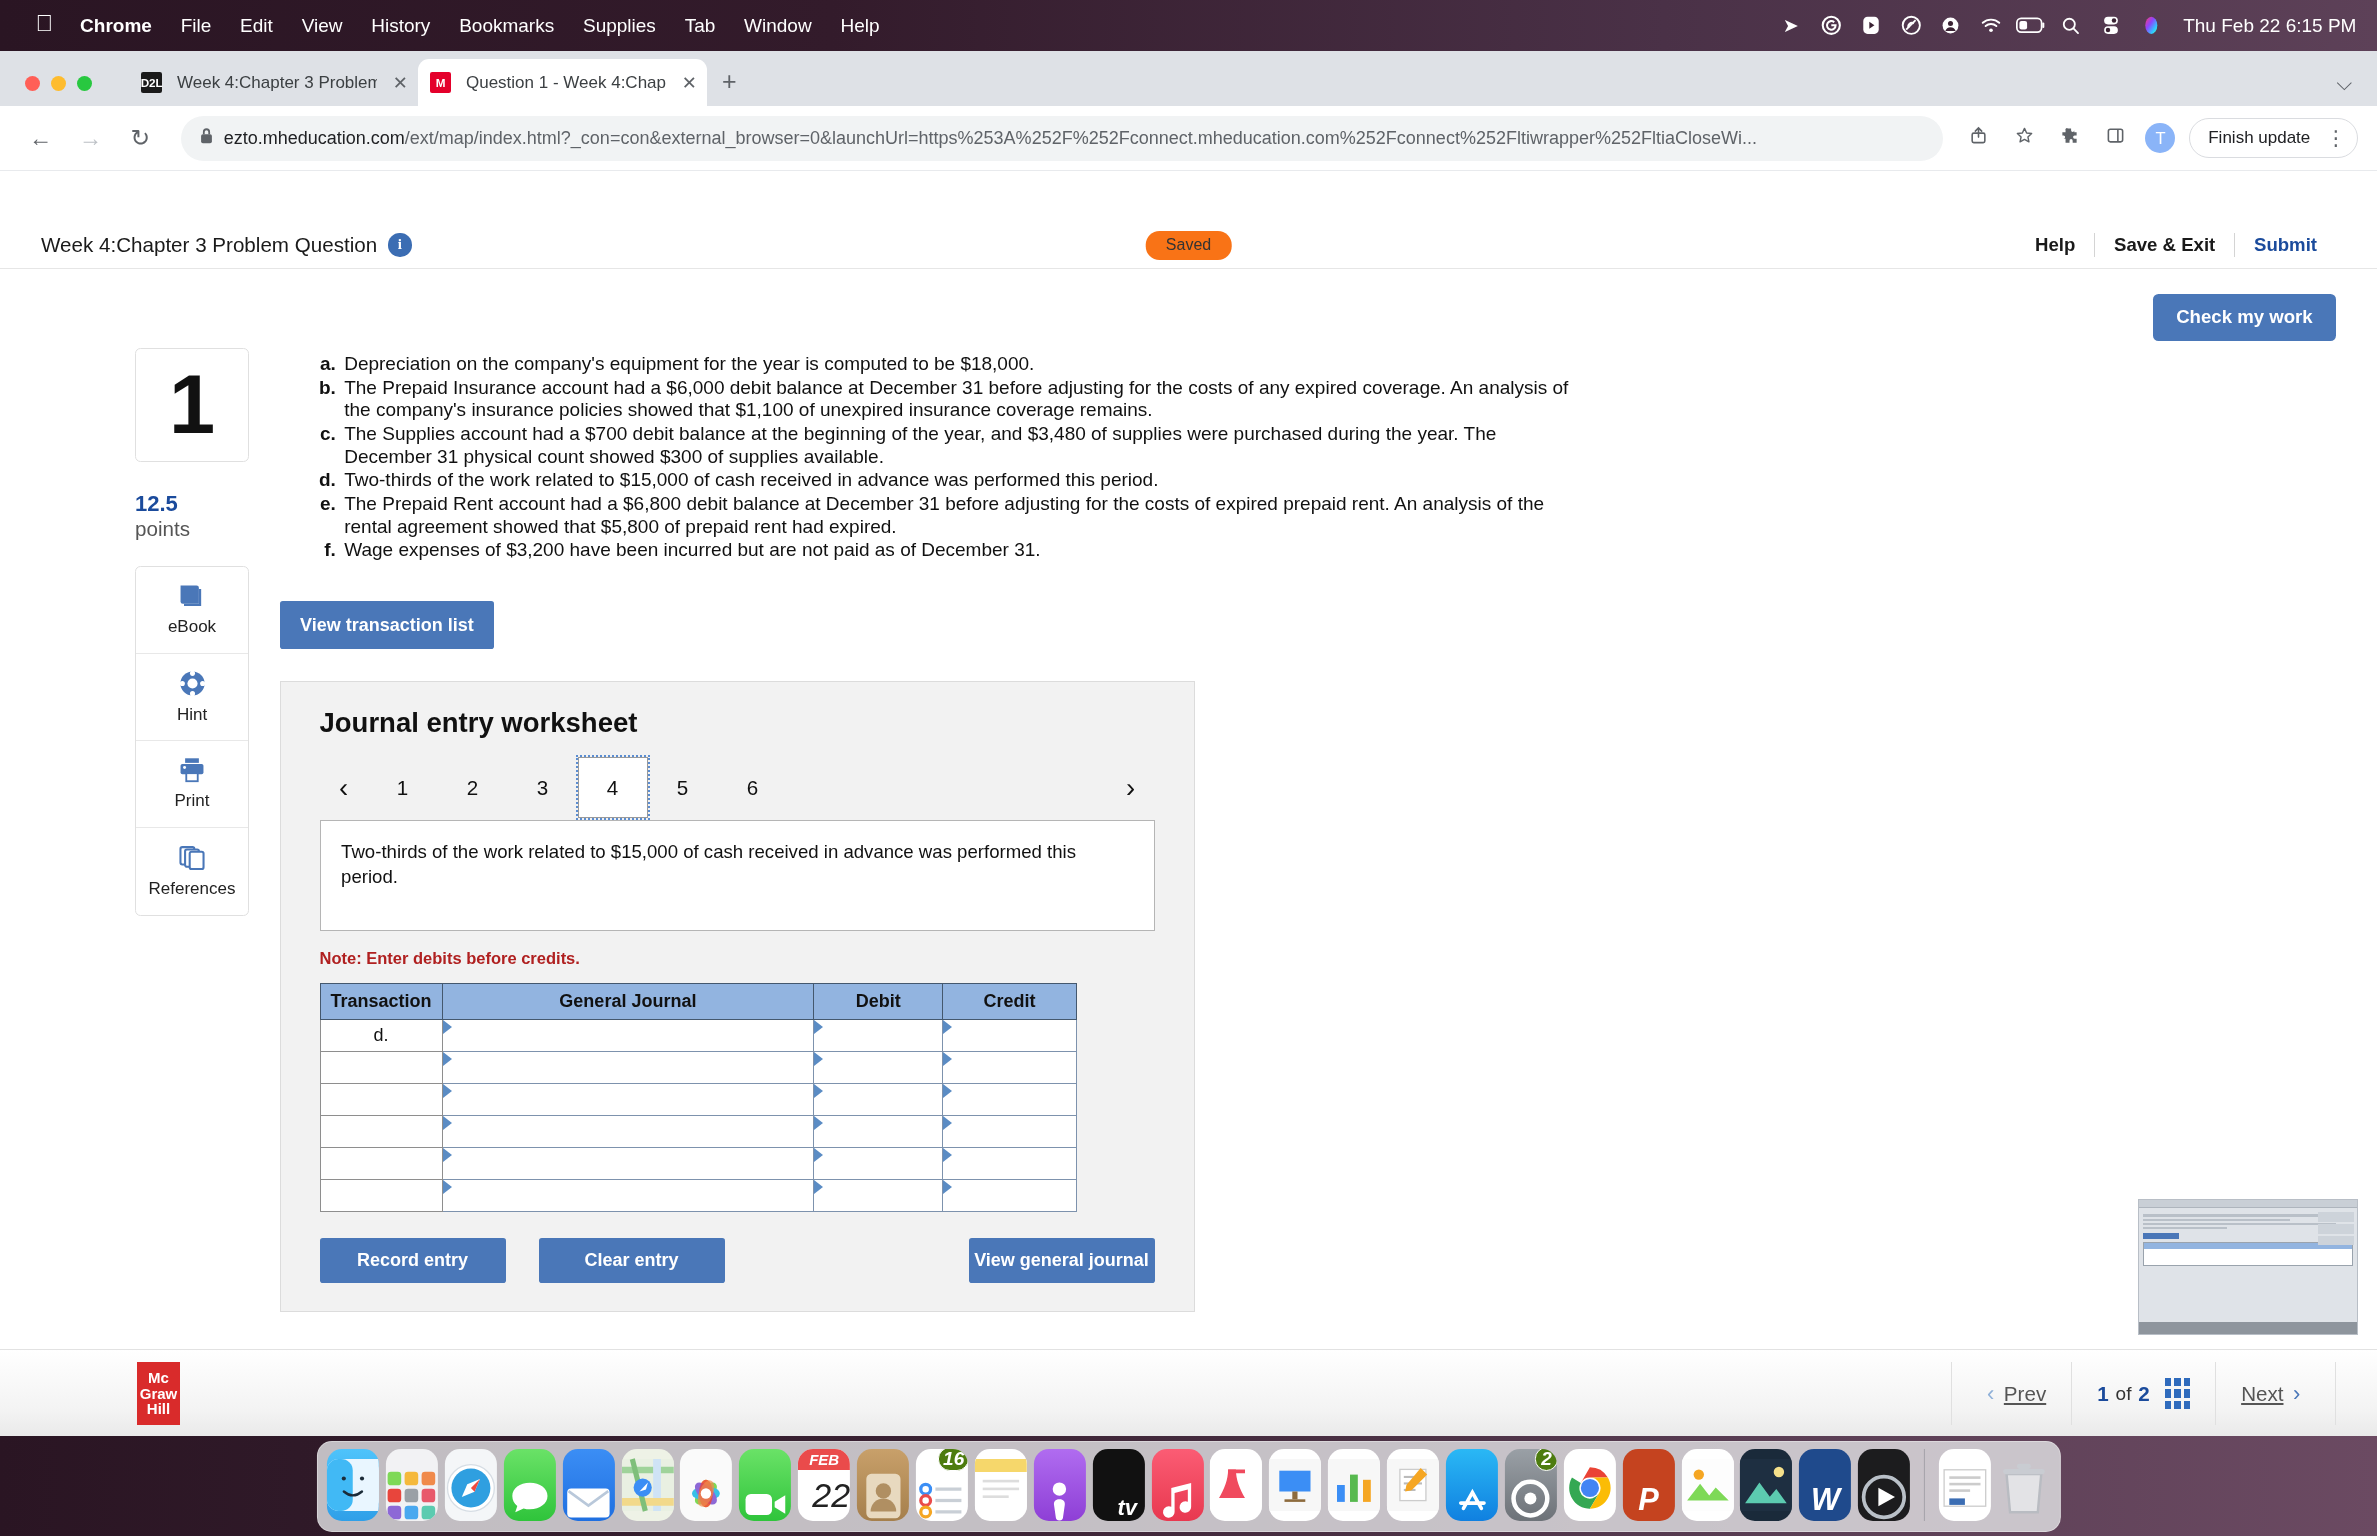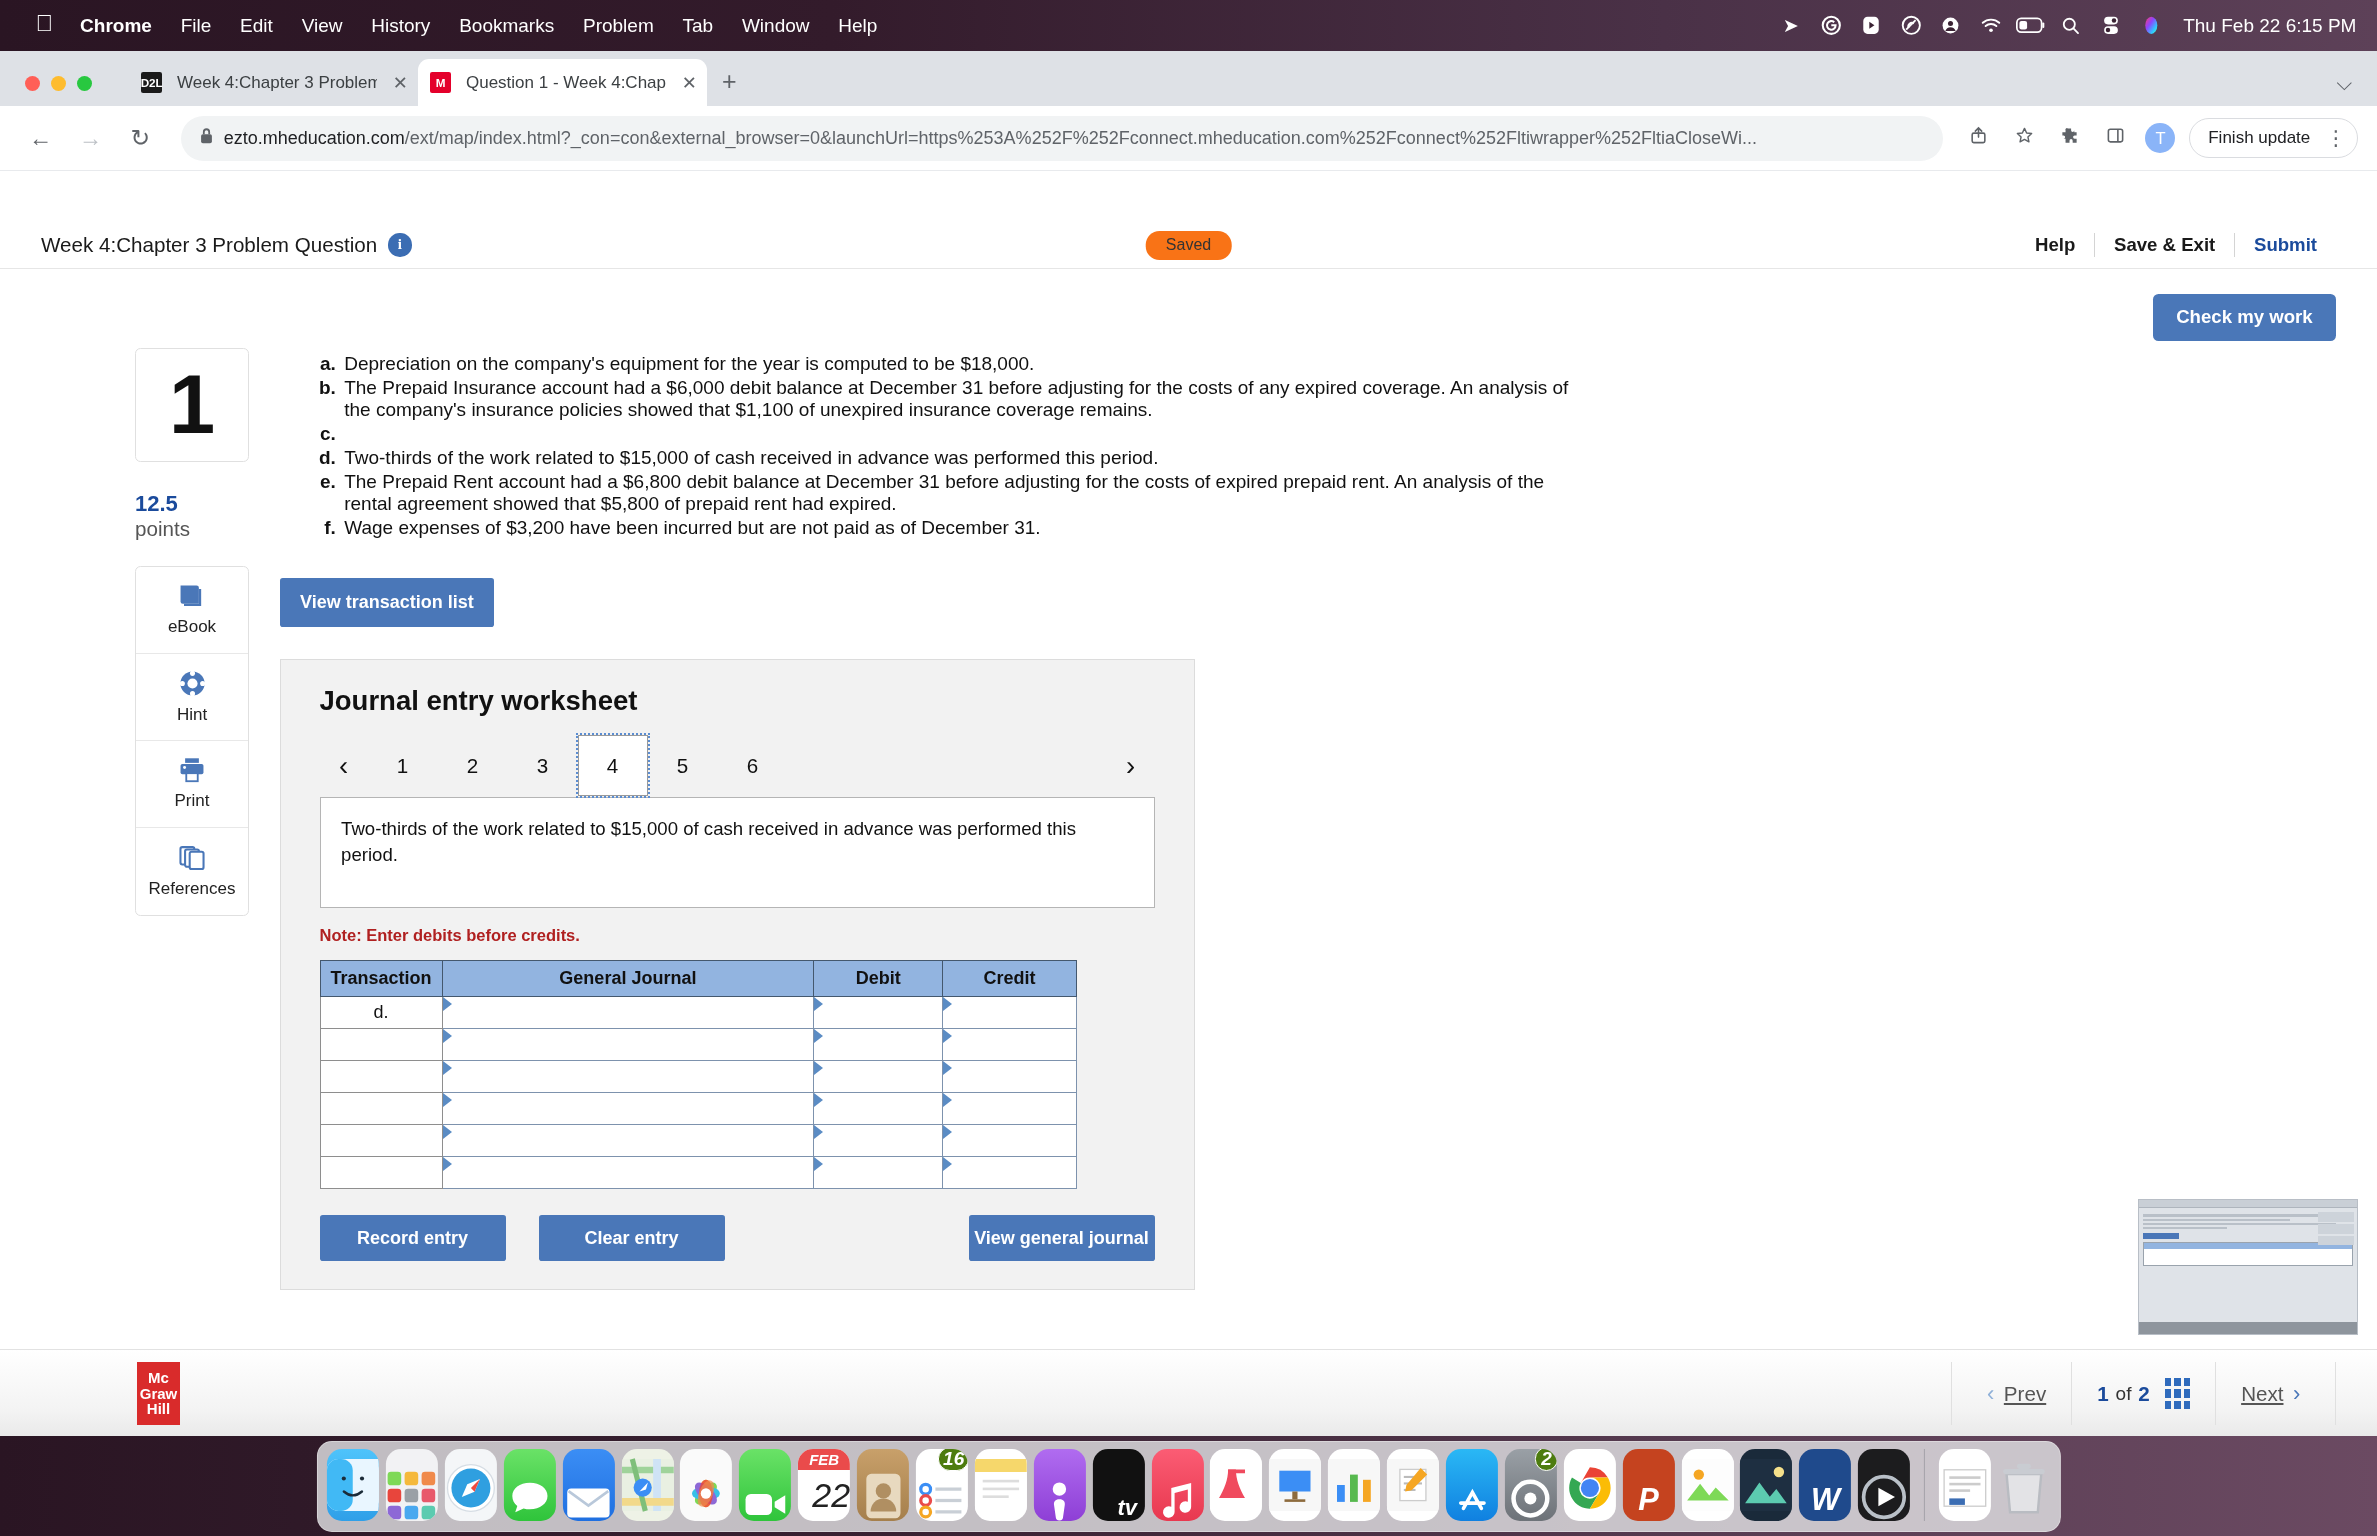--- a/index.html
+++ b/index.html
@@ -242,21 +242,21 @@
 
 <div class="menubar">
   <div class="mb-left">
     <span class="apple-logo"></span>
     <span class="mb-item bold">Chrome</span>
     <span class="mb-item">File</span>
     <span class="mb-item">Edit</span>
     <span class="mb-item">View</span>
     <span class="mb-item">History</span>
     <span class="mb-item">Bookmarks</span>
-    <span class="mb-item">Problem</span>
+    <span class="mb-item">Supplies</span>
     <span class="mb-item">Tab</span>
     <span class="mb-item">Window</span>
     <span class="mb-item">Help</span>
   </div>
   <div class="mb-right">
     <span class="mb-icon">➤</span>
     <span class="mb-icon">
       <svg width="20.6" height="20.6" viewBox="0 0 24 24">
           <circle cx="12" cy="12" r="10" fill="none" stroke="#fff" stroke-width="2.4"></circle>
           <path d="M12 12h5a5 5 0 1 1-1.6-3.6" fill="none" stroke="#fff" stroke-width="2.4"></path>
@@ -474,20 +474,21 @@
           <li>
             <span class="lt">a.</span>
             <span class="ltxt">Depreciation on the company's equipment for the year is computed to be $18,000.</span>
           </li>
           <li>
             <span class="lt">b.</span>
             <span class="ltxt">The Prepaid Insurance account had a $6,000 debit balance at December 31 before adjusting for the costs of any expired coverage. An analysis of the company's insurance policies showed that $1,100 of unexpired insurance coverage remains.</span>
           </li>
           <li>
             <span class="lt">c.</span>
+            <span class="ltxt">The Supplies account had a $700 debit balance at the beginning of the year, and $3,480 of supplies were purchased during the year. The December 31 physical count showed $300 of supplies available.</span>
           </li>
           <li>
             <span class="lt">d.</span>
             <span class="ltxt">Two-thirds of the work related to $15,000 of cash received in advance was performed this period.</span>
           </li>
           <li>
             <span class="lt">e.</span>
             <span class="ltxt">The Prepaid Rent account had a $6,800 debit balance at December 31 before adjusting for the costs of expired prepaid rent. An analysis of the rental agreement showed that $5,800 of prepaid rent had expired.</span>
           </li>
           <li>

